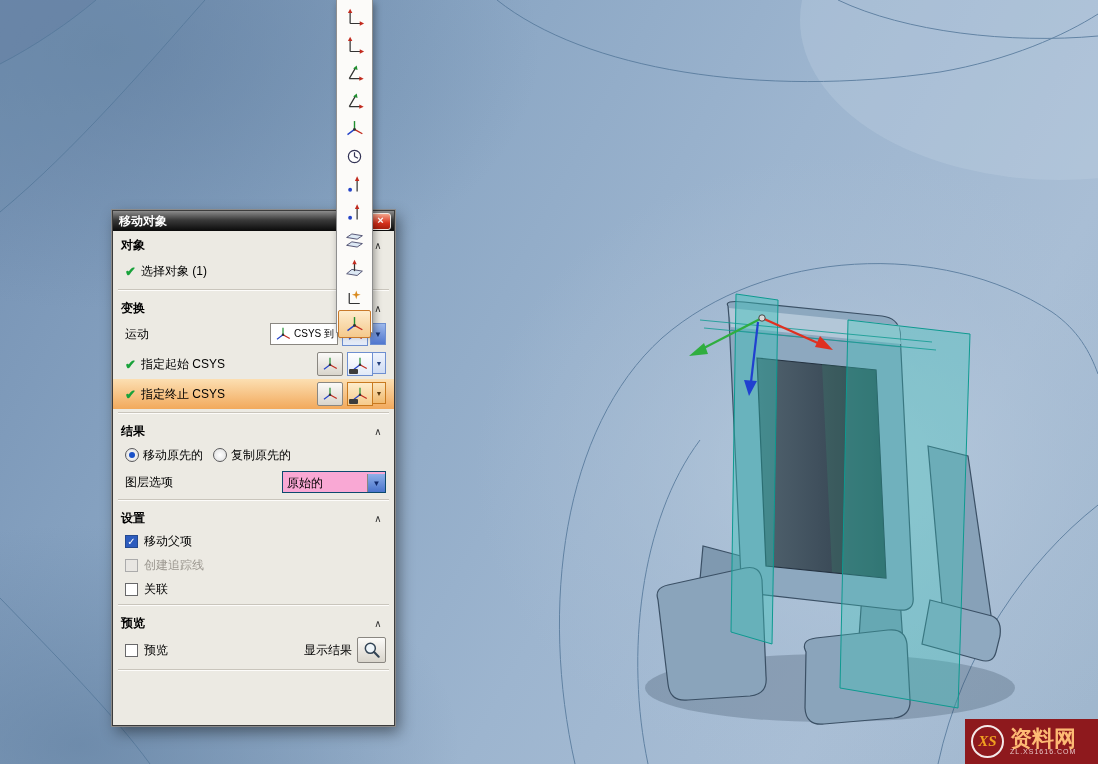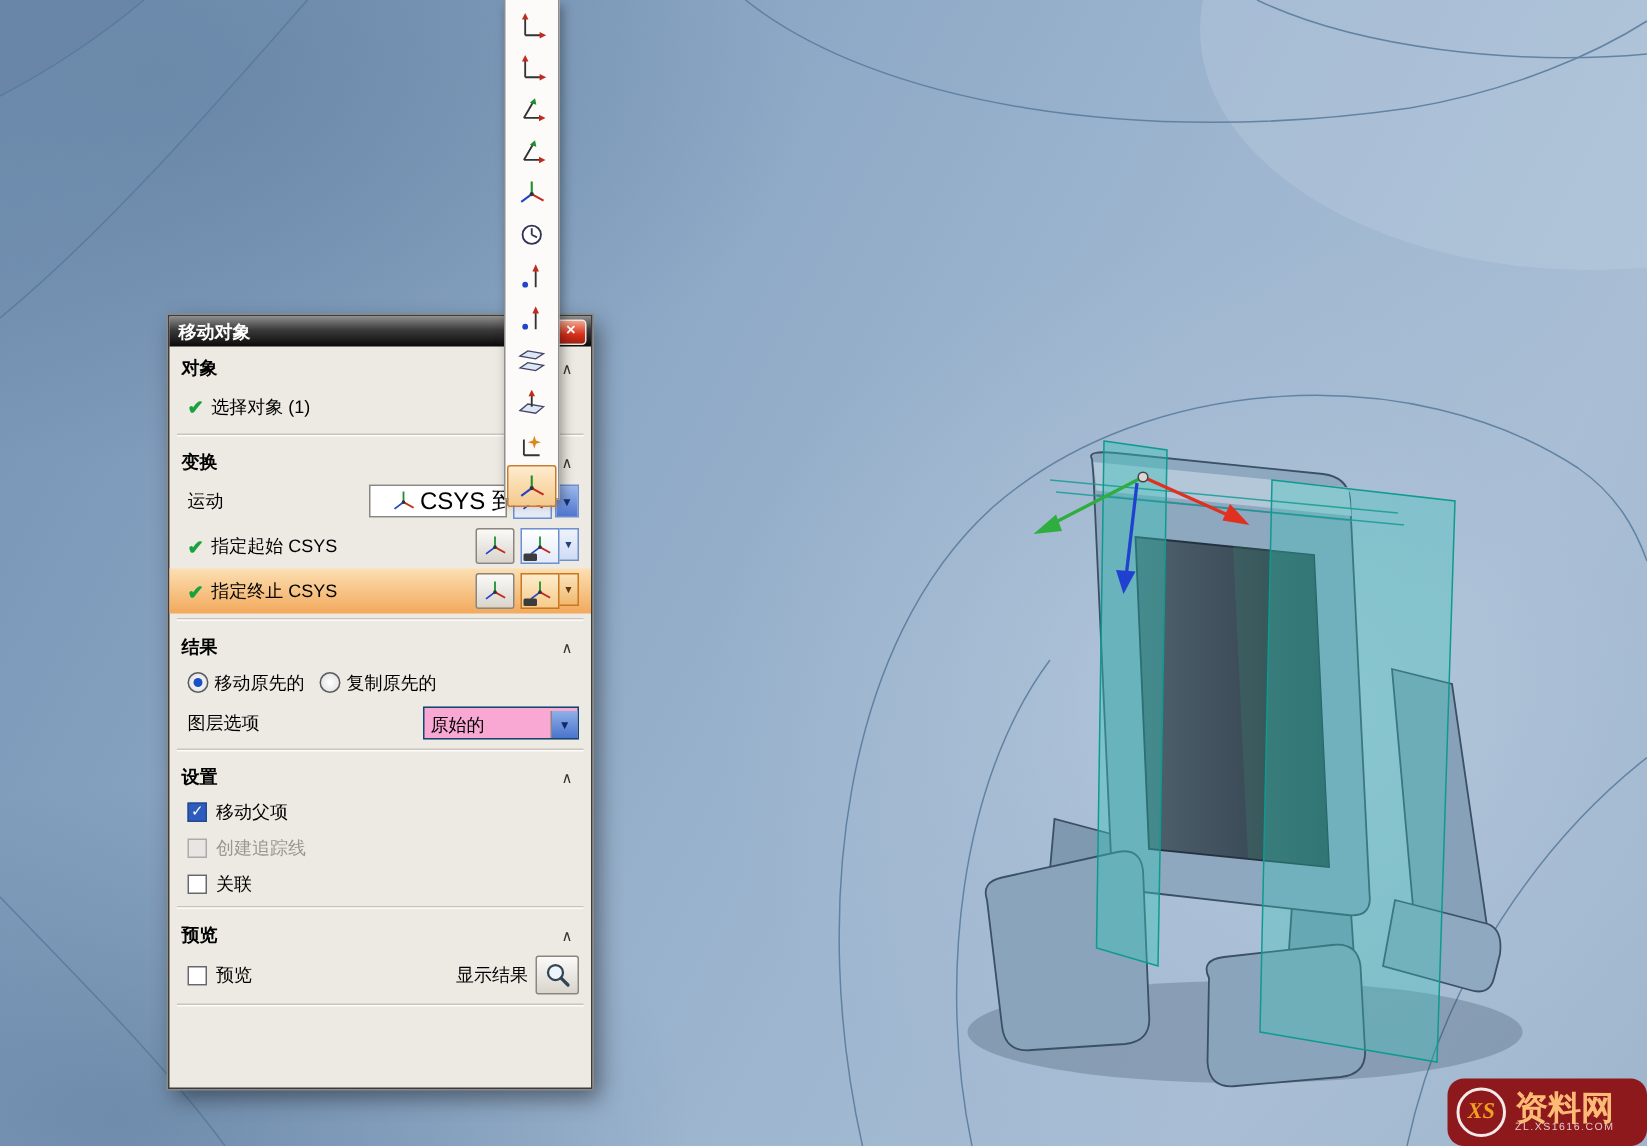--- a/index.html
+++ b/index.html
@@ -48,21 +48,21 @@
     display:flex;align-items:center;justify-content:center;position:relative;cursor:pointer;}
   .badge{position:absolute;left:1px;bottom:1px;width:9px;height:5px;background:#3c3c3c;border-radius:1px;}
   .split{display:flex;margin-left:4px;}
   .split .arr{width:13px;height:22px;border:1px solid #6e8fd0;border-left:none;box-sizing:border-box;
     background:linear-gradient(#eef3fc,#cfdcf4);display:flex;align-items:center;justify-content:center;
     font-size:7px;color:#24407e;cursor:pointer;}
   .row.hl{background:linear-gradient(#fcdfb2,#f2a95c);}
   .row.hl .iconbtn{border-color:#c8791f;background:linear-gradient(#fdeccb,#f6cb8c);}
   .row.hl .arr{border-color:#c8791f;background:linear-gradient(#fbe3ba,#f0b96e);color:#5a3a10;}
   .combo{height:20px;border:1px solid #8a8781;background:#fff;display:flex;align-items:center;gap:2px;
-    padding:0 13px;max-width:64px;overflow:hidden;white-space:nowrap;font-size:16px;cursor:pointer;}
+    padding:0 3px;max-width:64px;overflow:hidden;white-space:nowrap;font-size:10px;cursor:pointer;}
   .dropsq{width:16px;height:22px;border:1px solid #6e8fd0;box-sizing:border-box;margin-left:2px;
     background:linear-gradient(#9db9ec,#5077cf);color:#15306e;font-size:8px;
     display:flex;align-items:center;justify-content:center;cursor:pointer;}
   .radio{width:12px;height:12px;border-radius:50%;border:1px solid #5a5a5c;
     background:radial-gradient(#fff,#dcdcdc);display:inline-block;margin-right:4px;position:relative;flex:0 0 auto;}
   .radio.sel::after{content:"";position:absolute;left:3px;top:3px;right:3px;bottom:3px;border-radius:50%;background:#1850c8;}
   .rlabel{margin-right:10px;}
   .combo2{width:102px;height:20px;border:1px solid #0c4a6e;background:#f9a8d4;display:flex;align-items:flex-end;
     margin-left:auto;cursor:pointer;}
   .combo2 .val{padding-left:4px;flex:1;}
@@ -77,21 +77,21 @@
   .magbtn{width:27px;height:24px;border:1px solid #8a8781;border-radius:2px;margin-left:5px;
     background:linear-gradient(#fbfaf8,#d9d5cc);display:flex;align-items:center;justify-content:center;cursor:pointer;}
   .magbtn svg{width:20px;height:20px;}
   .btnrow{display:flex;justify-content:flex-end;gap:9px;padding:12px 14px 0 0;}
   .btn{min-width:64px;height:21px;border:1px solid #85827a;border-radius:10px;
     background:linear-gradient(#fefefc,#d9d5cb);font-size:12px;font-family:inherit;cursor:pointer;padding:0 10px;}
   .btn.apply{background:linear-gradient(#c2e494,#7fc24a);border-color:#559130;}
 
   
   .watermark{position:absolute;right:0;bottom:0;width:133px;height:45px;z-index:40;background:#8e191d;
-    display:flex;align-items:center;gap:6px;padding-left:6px;box-sizing:border-box;border-radius:11px;}
+    display:flex;align-items:center;gap:6px;padding-left:6px;box-sizing:border-box;}
   .wm-logo{width:33px;height:33px;border-radius:50%;border:2px solid rgba(255,255,255,.9);
     display:flex;align-items:center;justify-content:center;box-sizing:border-box;}
   .wm-logo span{color:#f0a020;font-family:"Liberation Serif",serif;font-style:italic;font-weight:bold;font-size:15px;}
   .wm-name{color:#fdba74;font-weight:bold;font-size:22px;line-height:19px;}
   .wm-url{color:#e6c6c6;font-size:7px;letter-spacing:1px;}
 </style>
 </head>
 <body>
 
 <svg width="0" height="0" style="position:absolute">

